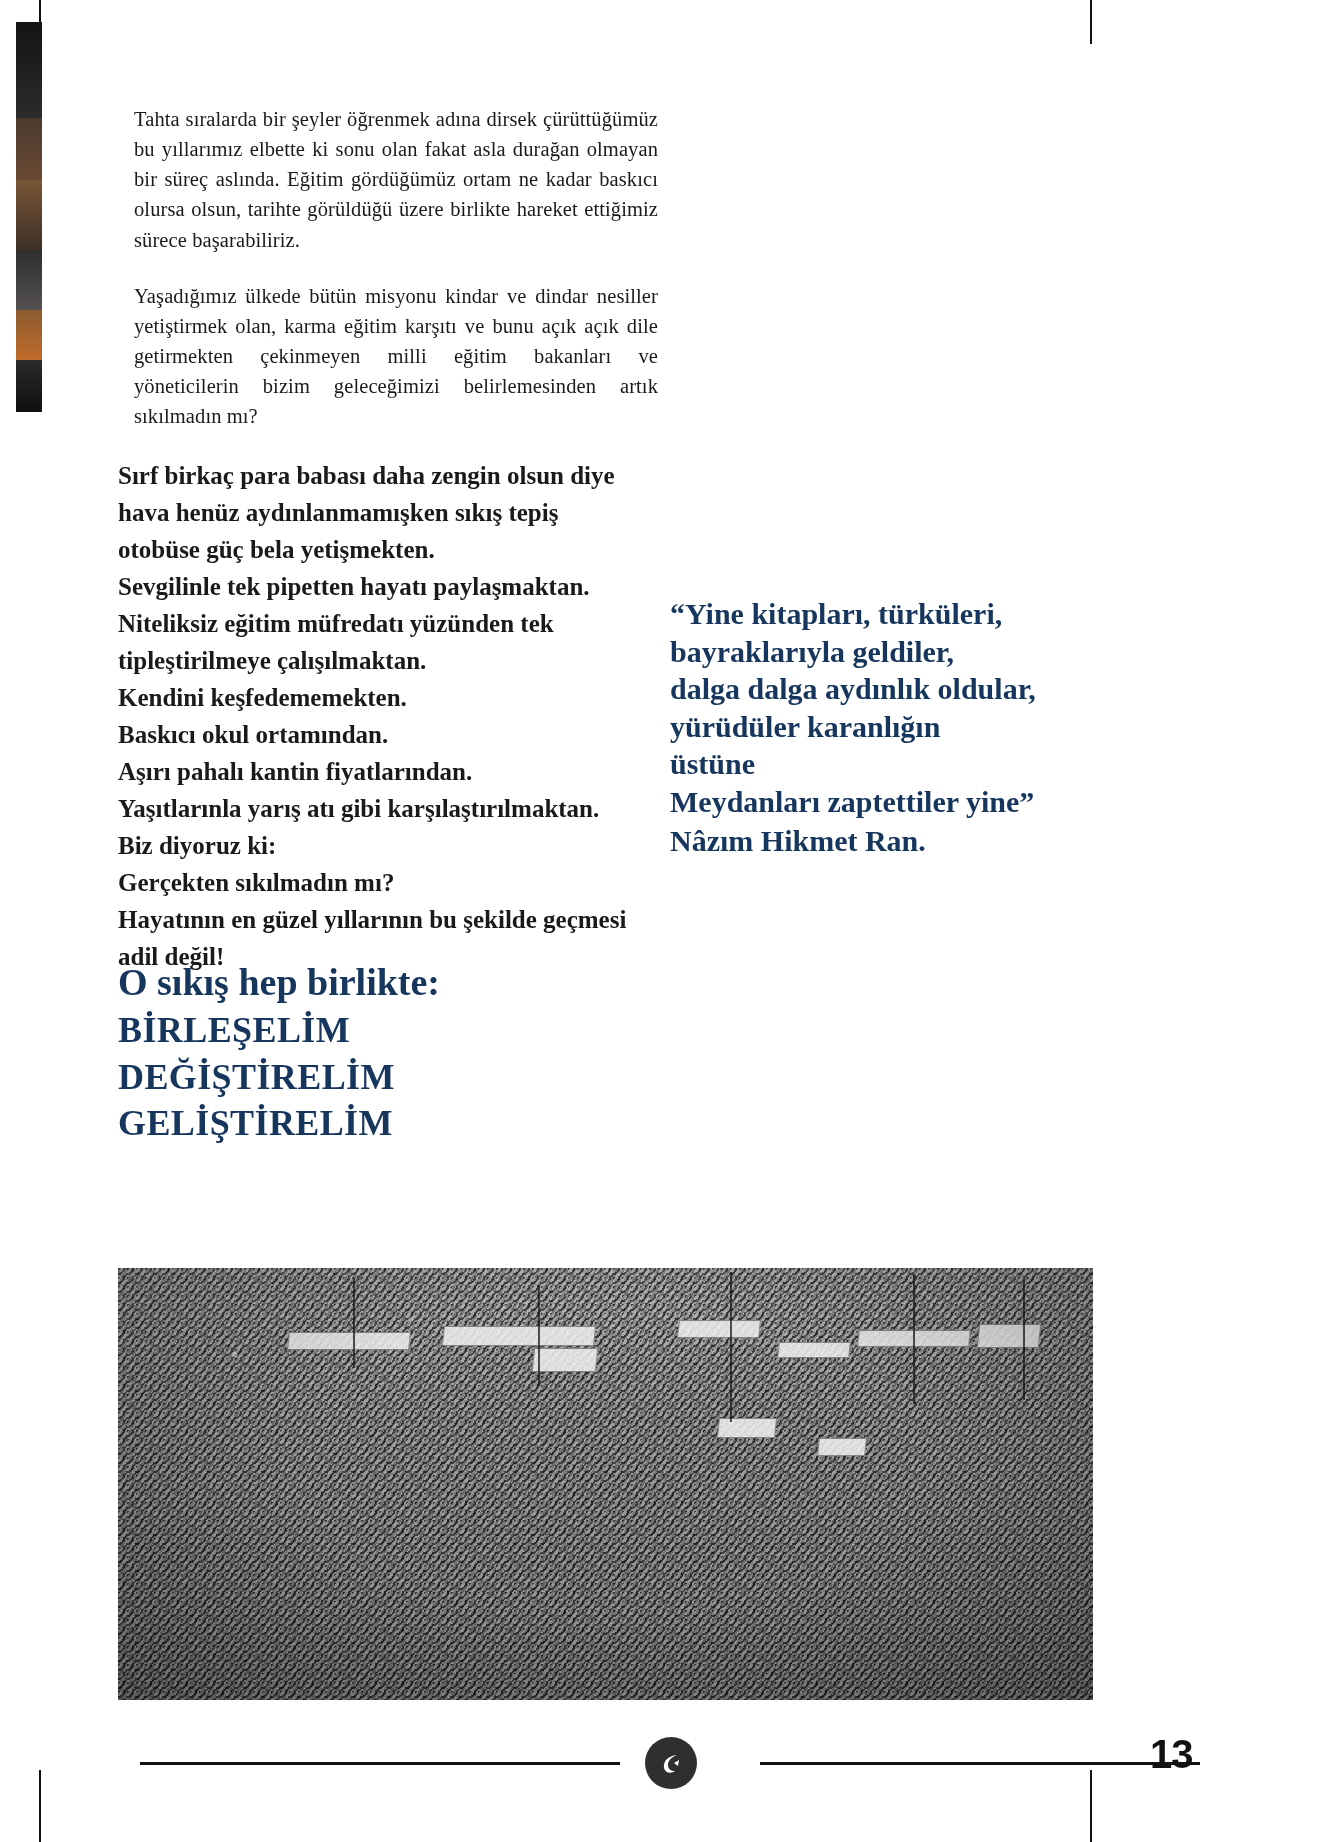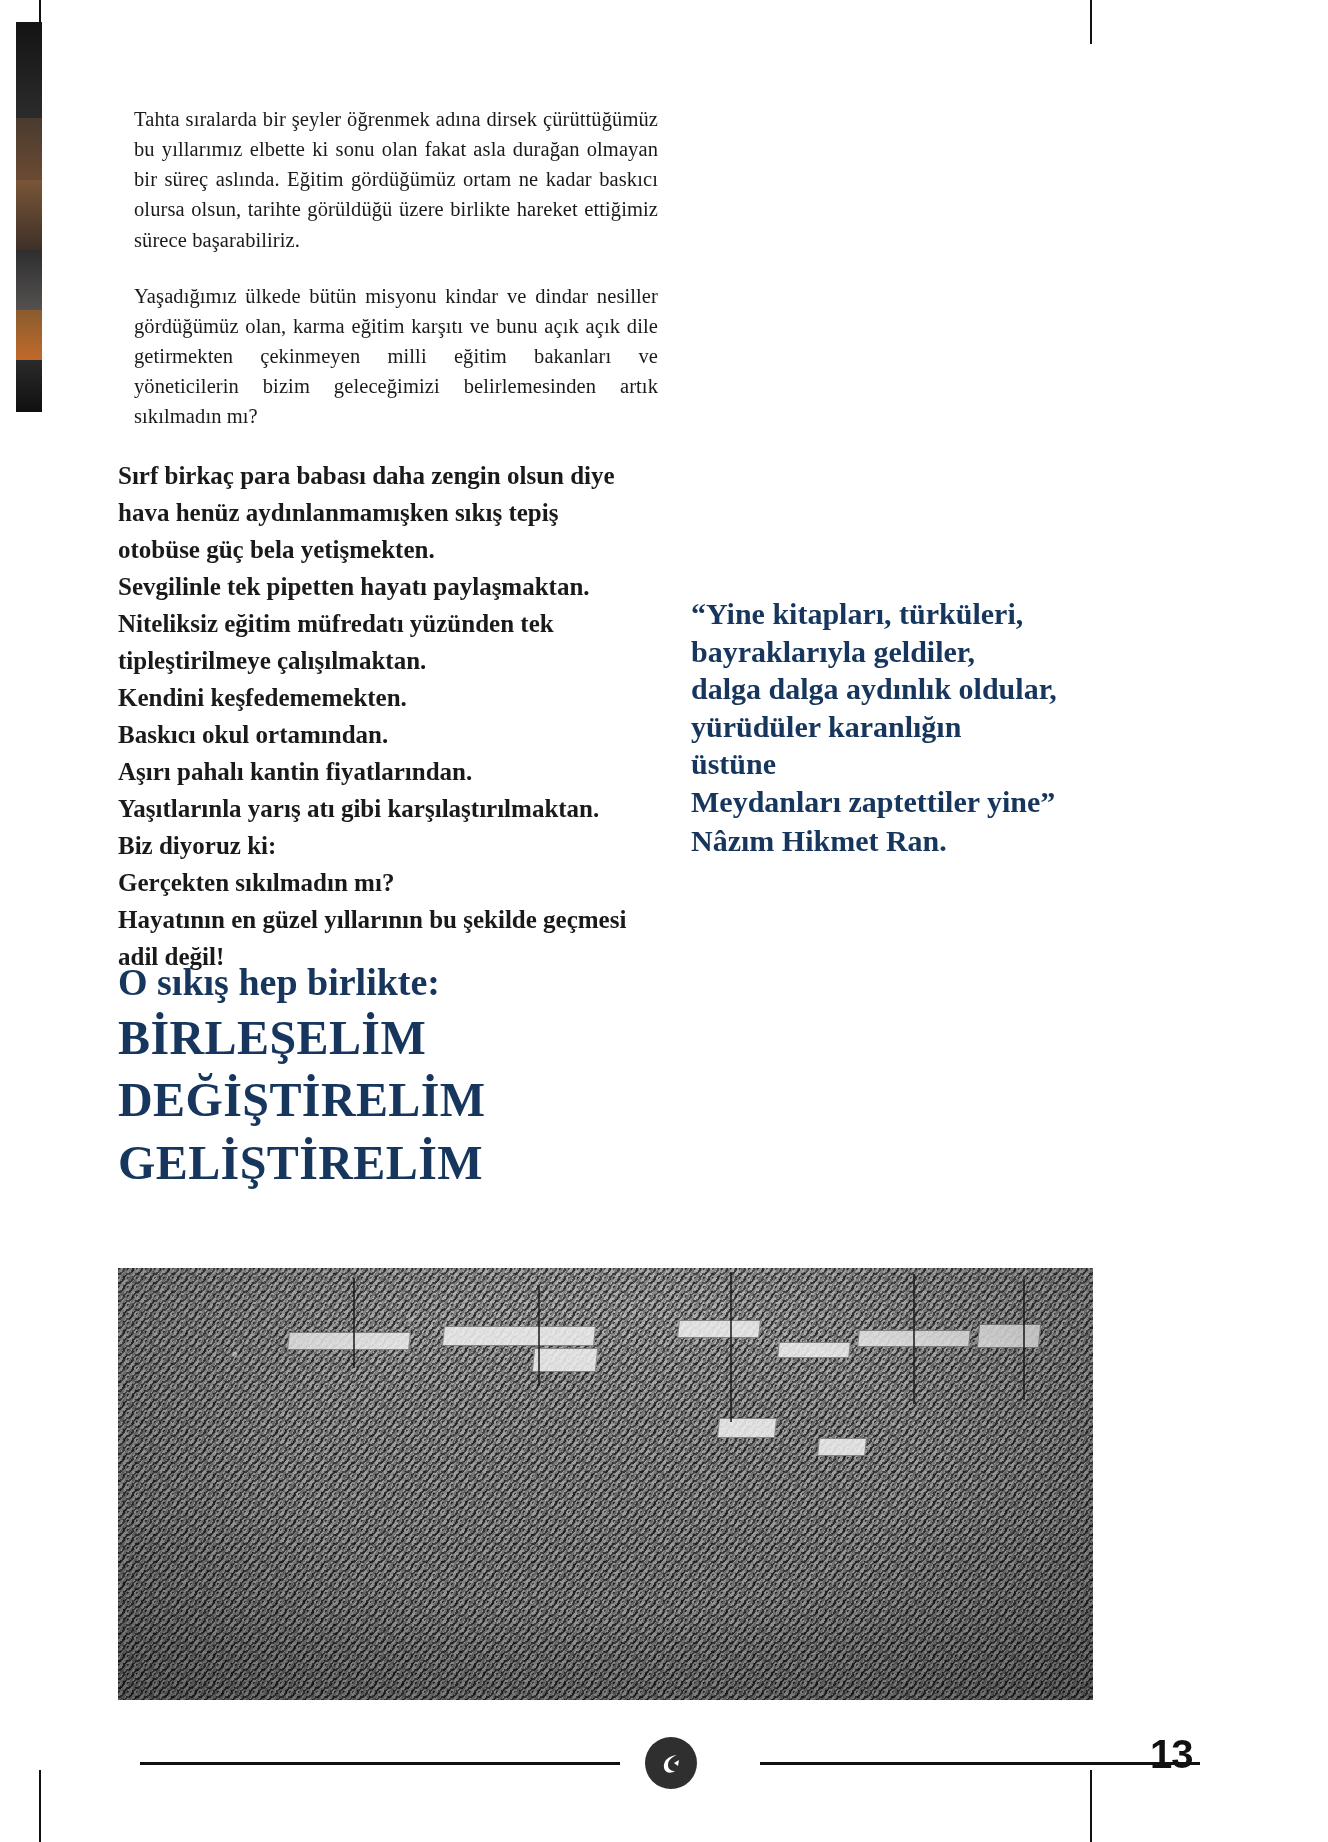--- a/index.html
+++ b/index.html
@@ -71,42 +71,41 @@
   
   .col-right {
     position: absolute;
     left: 670px;
     top: 595px;
     width: 560px;
     color: #17365d;
     font-weight: bold;
     font-size: 30px;
     line-height: 1.25;
-    margin-left: 21px;
   }
   .col-right .line { display: block; white-space: pre-wrap; }
   .col-right .attrib { display: block; margin-top: 2px; }
 
   
   .slogan {
     position: absolute;
     left: 118px;
     top: 960px;
     width: 620px;
     color: #17365d;
     font-weight: bold;
   }
   .slogan .lead {
     font-size: 38px;
     line-height: 1.18;
     display: block;
     margin-bottom: 2px;
   }
   .slogan .shout {
-    font-size: 48px;
+    font-size: 36px;
     line-height: 1.30;
     display: block;
     letter-spacing: 0.4px;
   }
 
   
   .photo {
     position: absolute;
     left: 118px;
     top: 1268px;
@@ -195,21 +194,21 @@
   <div class="band b1"></div>
   <div class="band b2"></div>
   <div class="band b3"></div>
   <div class="band b4"></div>
   <div class="band b5"></div>
   <div class="band b6"></div>
 </div>
 
 <div class="col-left">
   <p class="para">Tahta sıralarda bir şeyler öğrenmek adına dirsek çürüttüğümüz bu yıllarımız elbette ki sonu olan fakat asla durağan olmayan bir süreç aslında. Eğitim gördüğümüz ortam ne kadar baskıcı olursa olsun, tarihte görüldüğü üzere birlikte hareket ettiğimiz sürece başarabiliriz.</p>
-  <p class="para">Yaşadığımız ülkede bütün misyonu kindar ve dindar nesiller gördüğümüz olan, karma eğitim karşıtı ve bunu açık açık dile getirmekten çekinmeyen milli eğitim bakanları ve yöneticilerin bizim geleceğimizi belirlemesinden artık sıkılmadın mı?</p>
+  <p class="para">Yaşadığımız ülkede bütün misyonu kindar ve dindar nesiller yetiştirmek olan, karma eğitim karşıtı ve bunu açık açık dile getirmekten çekinmeyen milli eğitim bakanları ve yöneticilerin bizim geleceğimizi belirlemesinden artık sıkılmadın mı?</p>
 
   <div class="verse">
     <span class="line">Sırf birkaç para babası daha zengin olsun diye</span>
     <span class="line">hava henüz aydınlanmamışken sıkış tepiş</span>
     <span class="line">otobüse güç bela yetişmekten.</span>
     <span class="line">Sevgilinle tek pipetten hayatı paylaşmaktan.</span>
     <span class="line">Niteliksiz eğitim müfredatı yüzünden tek</span>
     <span class="line">tipleştirilmeye çalışılmaktan.</span>
     <span class="line">Kendini keşfedememekten.</span>
     <span class="line">Baskıcı okul ortamından.</span>

